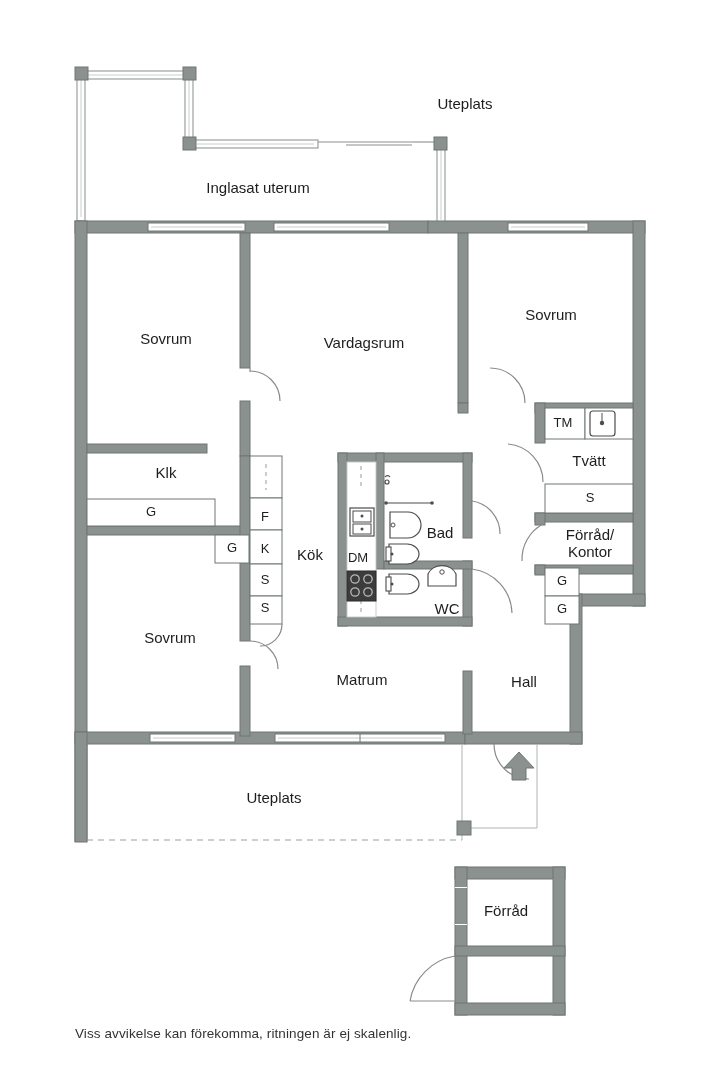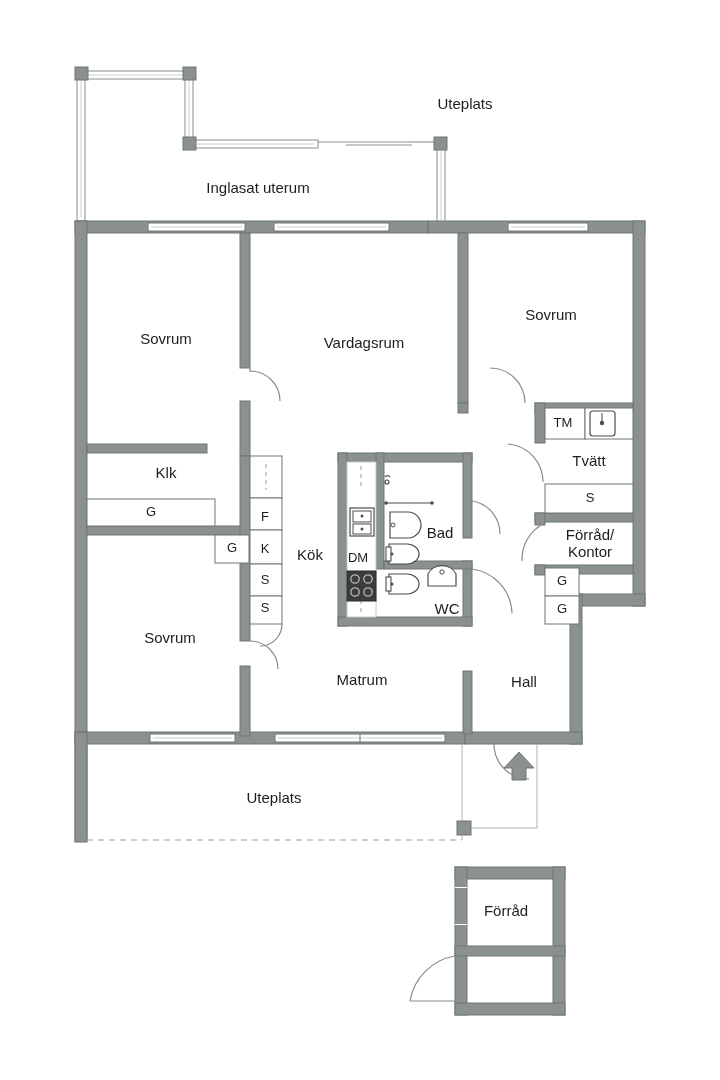--- a/index.html
+++ b/index.html
@@ -318,13 +318,14 @@
       <text class="cab-label" x="265" y="593">S</text>
       <text class="cab-label" x="563" y="408">TM</text>
       <text class="cab-label" x="590" y="483">S</text>
       <text class="cab-label" x="562" y="566">G</text>
       <text class="cab-label" x="562" y="594">G</text>
       <text class="cab-label" x="358" y="543">DM</text>
     </g>
 
   </svg>
 
+  <div class="caption-text">Viss avvikelse kan förekomma, ritningen är ej skalenlig.</div>
 </div>
 
 </body></html>

